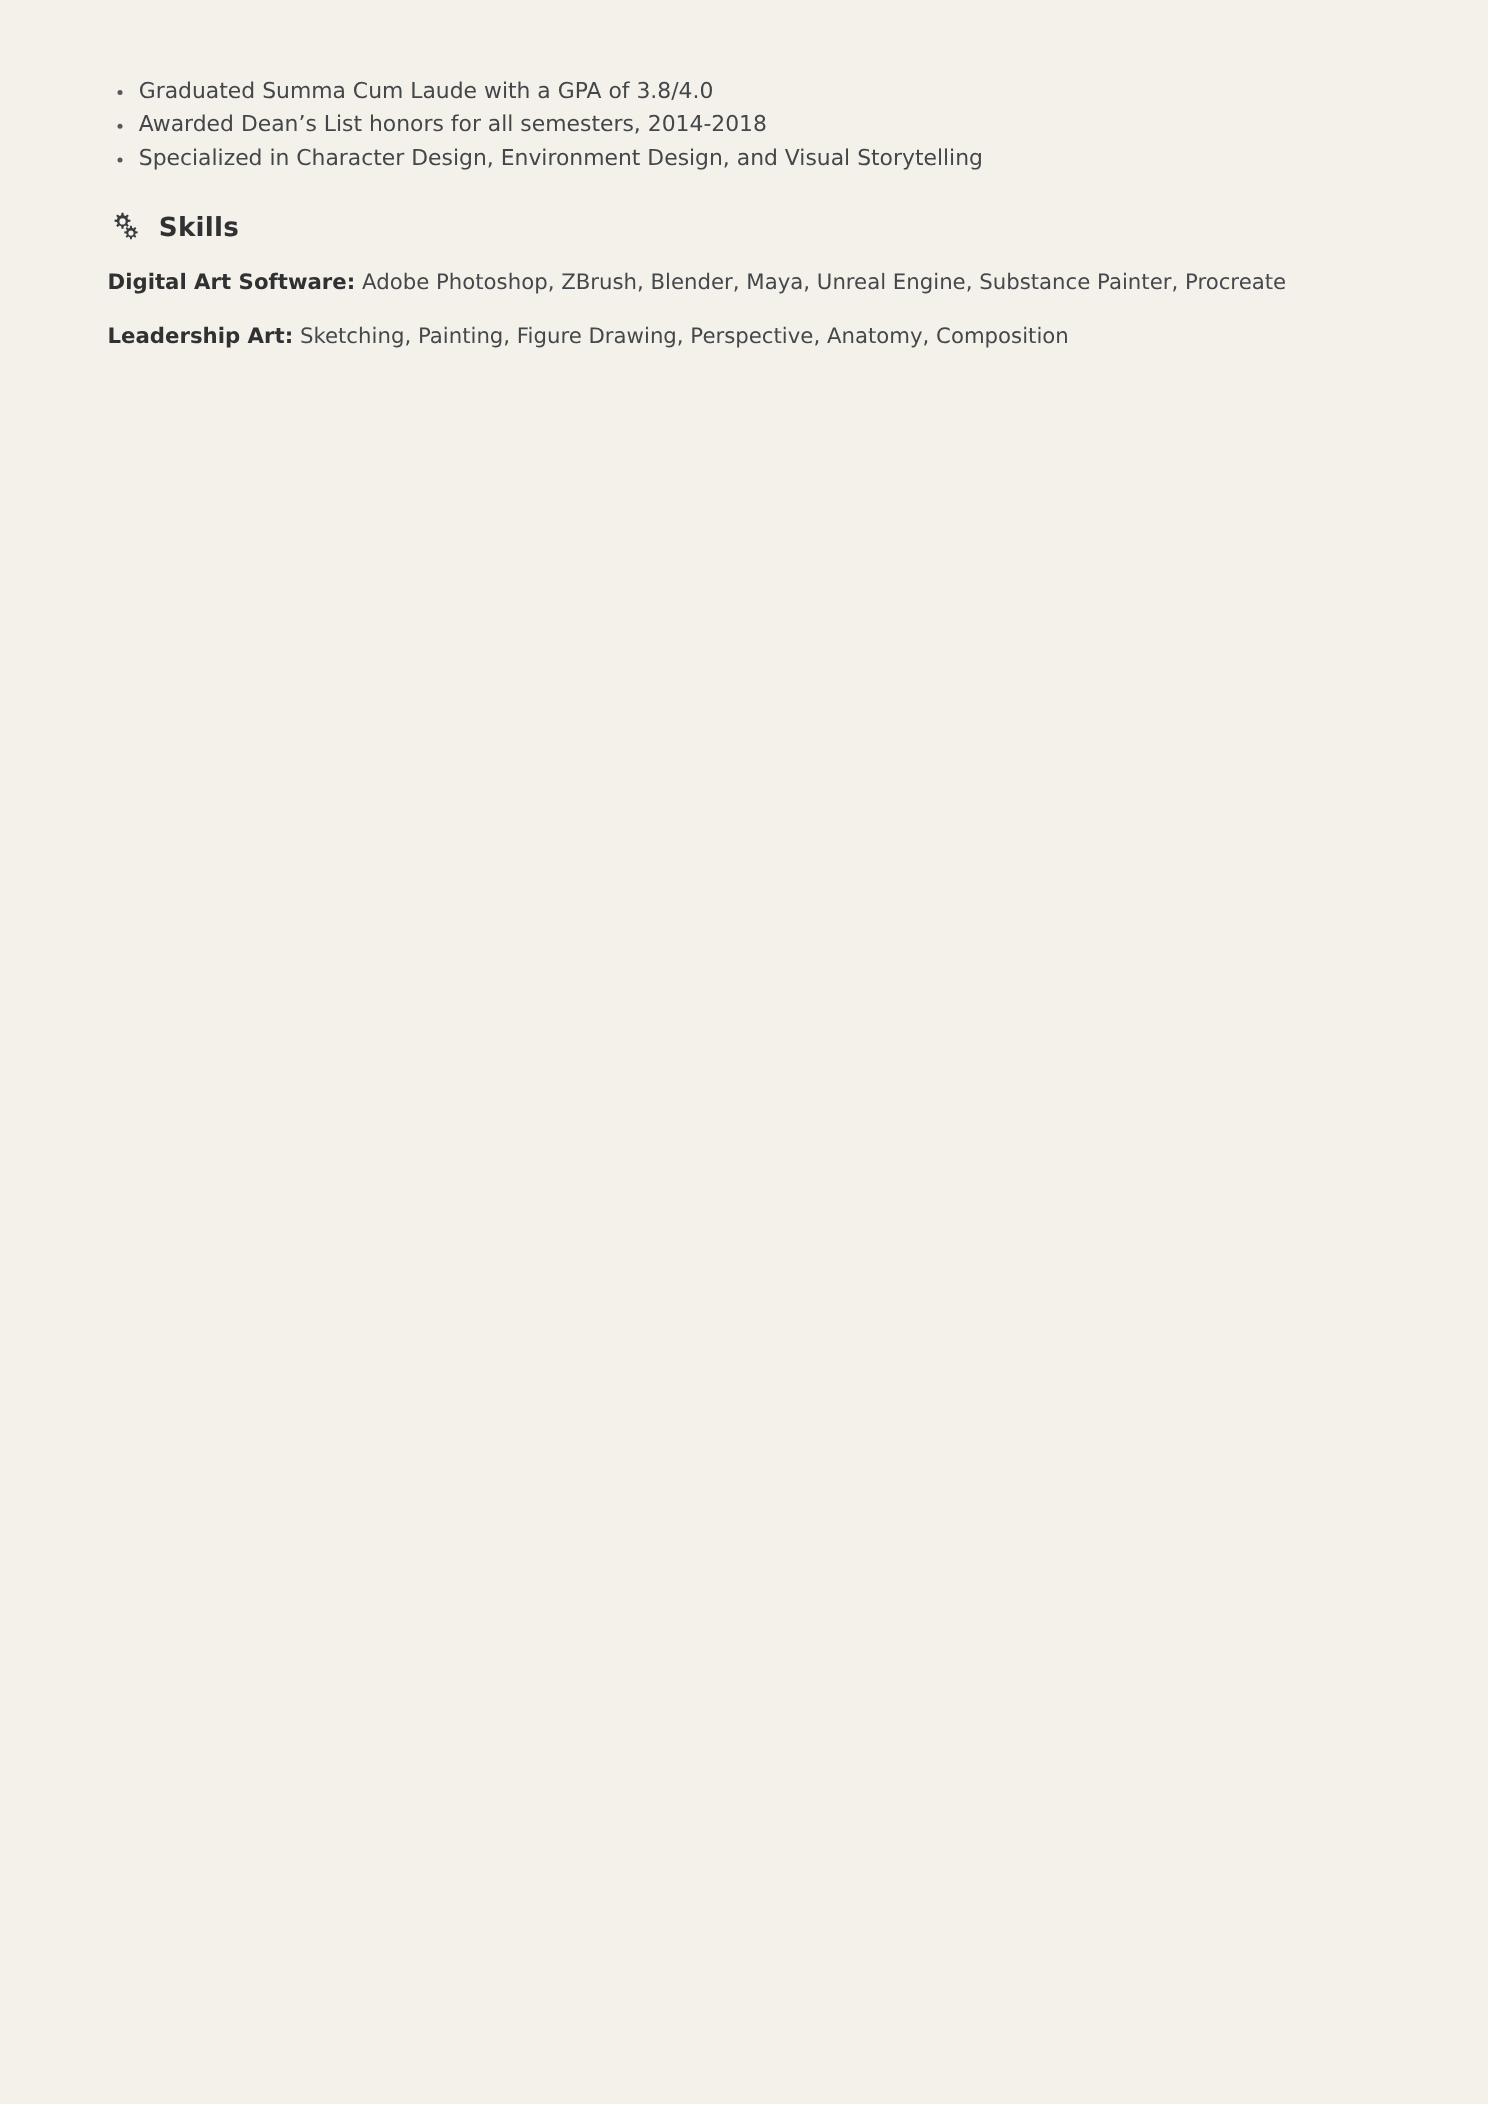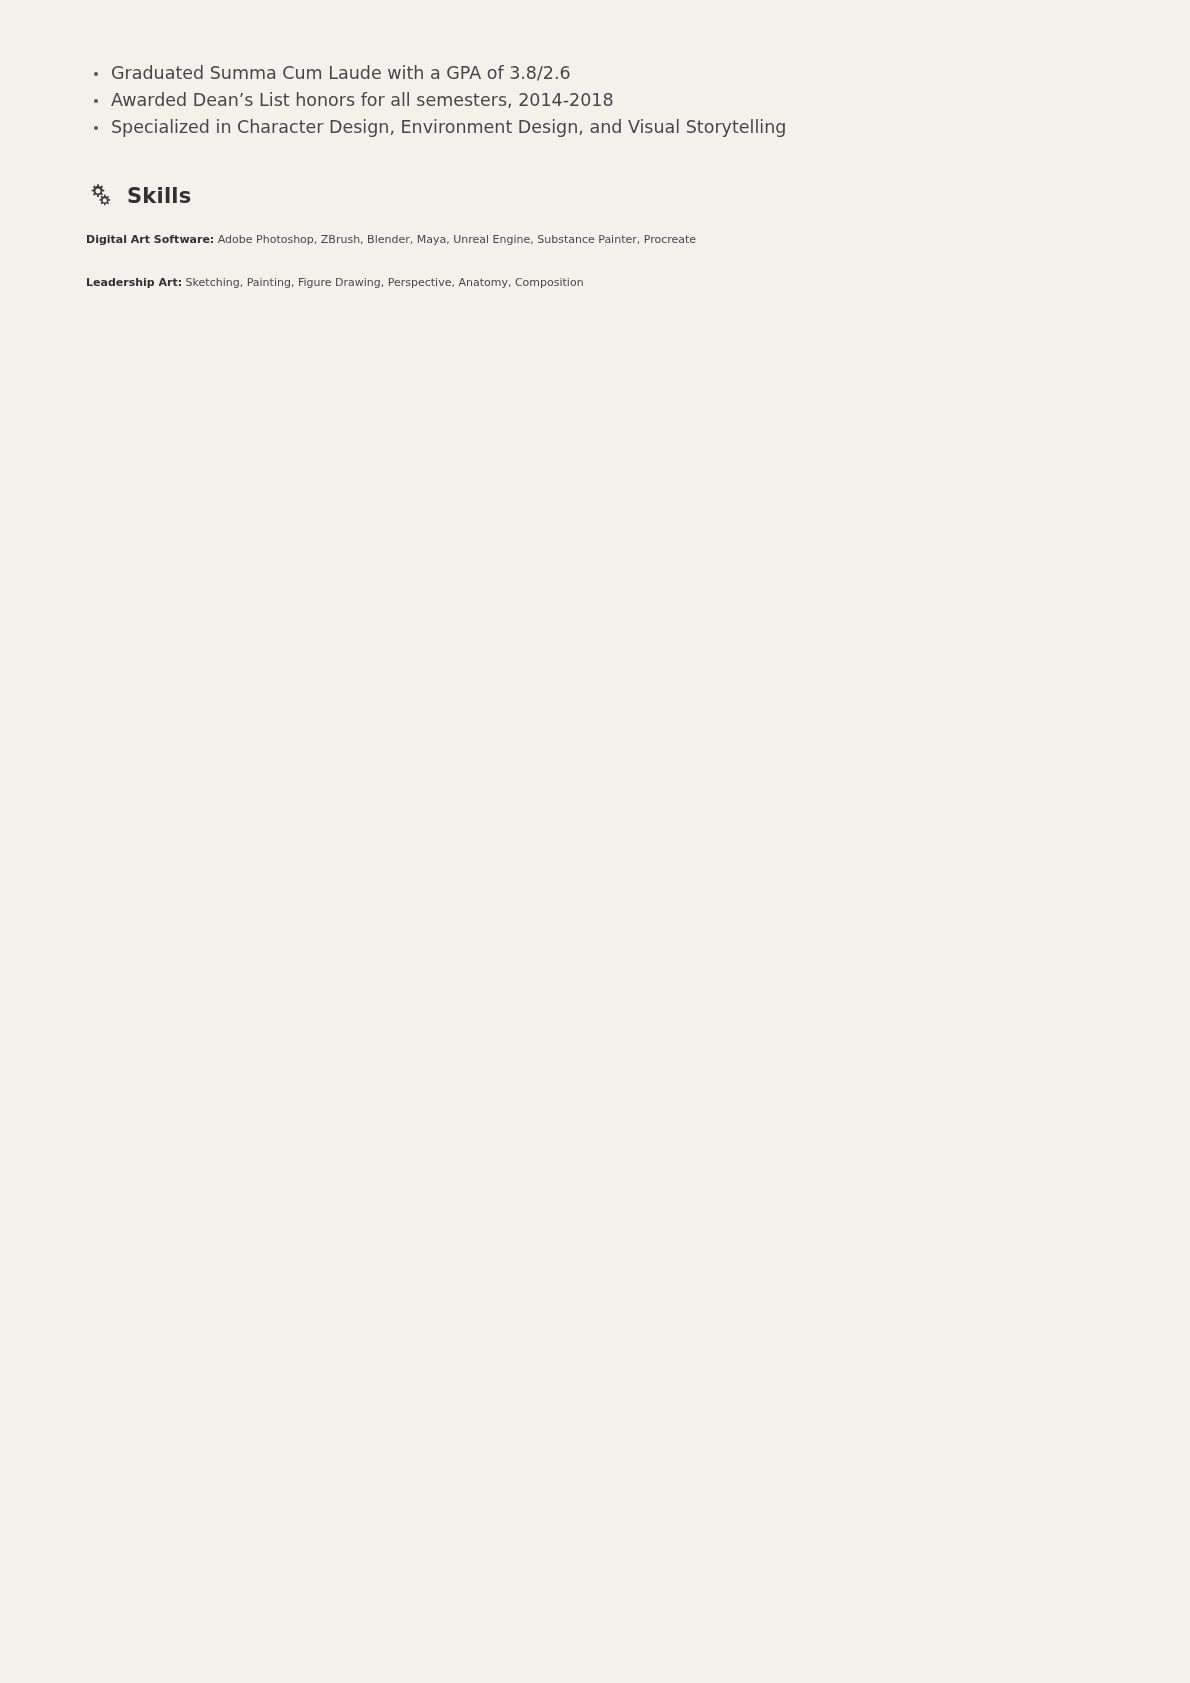--- a/index.html
+++ b/index.html
@@ -44,61 +44,61 @@
     width: 4px;
     height: 4px;
     border-radius: 50%;
     background: #55585b;
   }
 
   
   .section-head {
     display: flex;
     align-items: center;
-    margin-top: 42px;
+    margin-top: 28px;
     margin-bottom: 18px;
   }
   .section-icon {
     width: 28px;
     height: 26px;
     margin-right: 13px;
     display: flex;
     align-items: flex-end;
     color: #3a3d40;
   }
   .section-title {
     font-size: 21px;
     font-weight: bold;
     letter-spacing: 0.2px;
     color: #2f3133;
   }
 
   
   .skill-row {
-    font-size: 11px;
+    font-size: 17px;
     line-height: 26px;
     color: #45484b;
     margin: 0 0 17px 0;
     max-width: 945px;
   }
   .skill-label {
     font-weight: bold;
     color: #2f3133;
   }
   .skill-value {
     color: #45484b;
   }
 </style>
 </head>
 <body>
 
 <div class="page">
 
   <ul class="bullets">
-    <li>Graduated Summa Cum Laude with a GPA of 3.8/2.6</li>
+    <li>Graduated Summa Cum Laude with a GPA of 3.8/4.0</li>
     <li>Awarded Dean’s List honors for all semesters, 2014-2018</li>
     <li>Specialized in Character Design, Environment Design, and Visual Storytelling</li>
   </ul>
 
   <div class="section-head">
     <span class="section-icon">
       <svg viewBox="0 0 28 26" width="28" height="26" aria-hidden="true">
         <g fill="#3a3d40">
           <path d="M11.2 1.2l1.6 0 .25 1.9 1.35 .6 1.5-1.2 1.15 1.15-1.2 1.5 .6 1.35 1.9 .25 0 1.6-1.9 .25-.6 1.35 1.2 1.5-1.15 1.15-1.5-1.2-1.35 .6-.25 1.9-1.6 0-.25-1.9-1.35-.6-1.5 1.2-1.15-1.15 1.2-1.5-.6-1.35-1.9-.25 0-1.6 1.9-.25 .6-1.35-1.2-1.5 1.15-1.15 1.5 1.2 1.35-.6z"></path>
           <circle cx="12" cy="8.1" r="2.5" fill="#f4f1ea"></circle>

